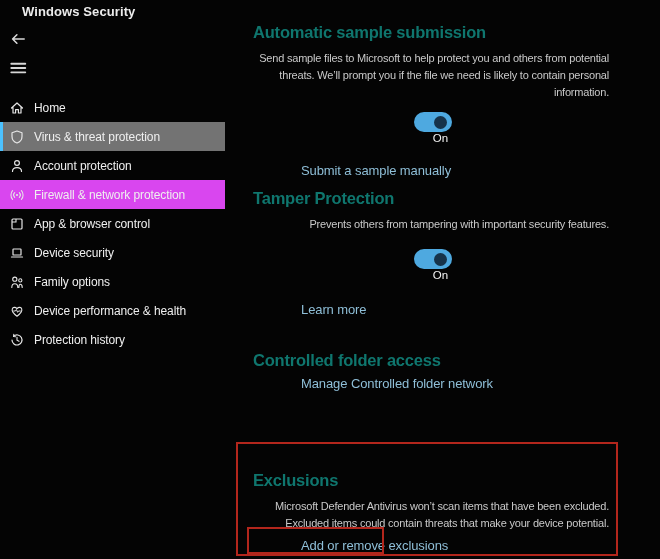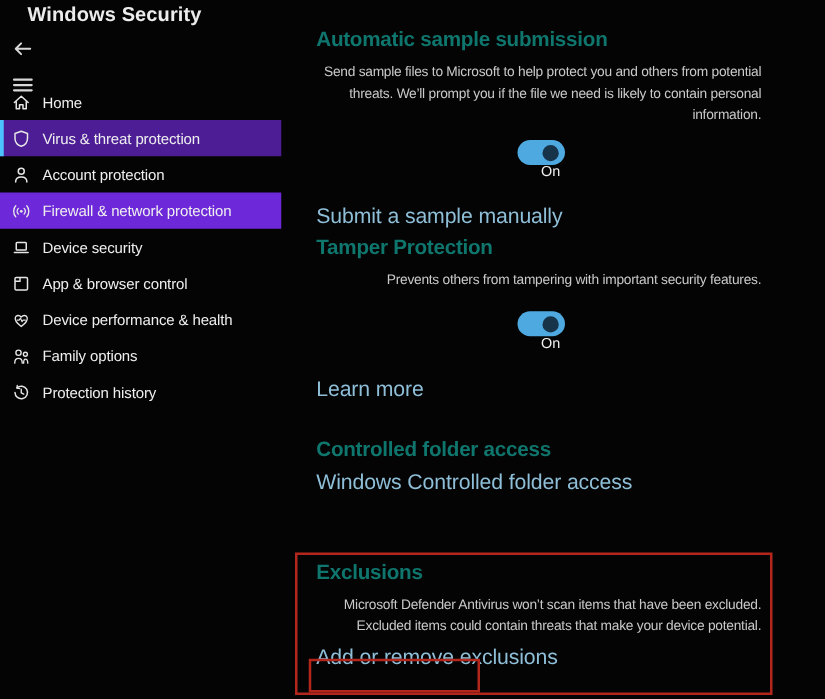--- a/index.html
+++ b/index.html
@@ -7,63 +7,63 @@
   body {
     background:#040404;
     font-family:"Liberation Sans","DejaVu Sans",sans-serif;
     color:#f0f0f0;
     position:relative;
     overflow:hidden;
   }
   
   .app-title {
     position:absolute; left:22px; top:4px;
-    font-size:16px; font-weight:600; color:#ececec; letter-spacing:0.1px;
+    font-size:13px; font-weight:600; color:#ececec; letter-spacing:0.1px;
   }
   .icon-btn { position:absolute; left:9px; width:20px; height:20px; cursor:pointer; }
   .back-btn { top:30px; }
   .menu-btn { top:59px; }
   .icon-btn svg { width:18px; height:18px; }
-  .nav { position:absolute; left:0; top:67px; width:225px;text-align:center; }
+  .nav { position:absolute; left:0; top:93px; width:225px;text-align:center; }
   .nav-item {
     position:relative; height:29px; width:225px;
     display:flex; align-items:center; cursor:pointer;
   }
   .nav-item .ni-icon { width:16px; height:16px; margin-left:9px; flex:0 0 16px; }
   .nav-item .ni-label { margin-left:9px; font-size:12px; color:#efefef; letter-spacing:-0.1px; white-space:nowrap; }
-  .nav-item.selected { background:#4c1d95; }
+  .nav-item.selected { background:#737373; }
   .nav-item.selected::before {
     content:""; position:absolute; left:0; top:0; bottom:0; width:3px; background:#4cc2ff;
   }
-  .nav-item.hovered { background:#6d28d9; }
+  .nav-item.hovered { background:#d946ef; }
   
   .section { position:absolute; left:253px; width:360px; }
-  .sec-1 { top:22px; } .sec-2 { top:188px; } .sec-3 { top:350px; } .sec-4 { top:448px; }
+  .sec-1 { top:22px; } .sec-2 { top:188px; } .sec-3 { top:350px; } .sec-4 { top:470px; }
   .section h2 {
     font-size:16.5px; font-weight:700; color:#0f766e; letter-spacing:-0.2px; line-height:20px;
   }
   .section p {
     margin-top:8px; width:356px;
     font-size:11px; line-height:17px; color:#c9c9c9; letter-spacing:-0.2px;text-align:right;
   }
   .toggle-row { display:flex; align-items:center;flex-direction:column; }
   .sec-1 .toggle-row { margin-top:11px; }
   .sec-2 .toggle-row { margin-top:16px; }
   .toggle {
     width:38px; height:20px; border-radius:10px; background:#4ea9e0;
     position:relative; cursor:pointer;
   }
   .toggle .knob {
     position:absolute; top:3.5px; right:5px; width:13px; height:13px;
     border-radius:50%; background:#16334a;
   }
   .toggle-label { margin-left:15px; font-size:11.5px; color:#f2f2f2; }
   .setting-link {
-    display:inline-block; font-size:17px; color:#8fbfd8; text-decoration:none;
-    letter-spacing:-0.1px; cursor:pointer;
+    display:inline-block; font-size:13px; color:#8fbfd8; text-decoration:none;
+    letter-spacing:-0.1px; cursor:pointer;margin-left:48px;
   }
   .sec-1 .setting-link { margin-top:19px; }
   .sec-2 .setting-link { margin-top:21px; }
   .sec-3 .setting-link { margin-top:6px; }
   .sec-4 .setting-link { margin-top:6px; }
   
   .anno { position:absolute; border:2px solid #b3261c; pointer-events:none; }
   .anno-outer { left:236px; top:442px; width:382px; height:114px; }
   .anno-inner { left:247px; top:527px; width:137px; height:27px; }
   svg { display:block; }
@@ -107,46 +107,46 @@
   </div>
   <div class="nav-item hovered">
     <svg class="ni-icon" viewBox="0 0 16 16">
       <circle cx="8" cy="8" r="1.1" fill="#e6e6e6"></circle>
       <path d="M5.7 5.7 C4.4 7 4.4 9 5.7 10.3 M10.3 5.7 C11.6 7 11.6 9 10.3 10.3 M3.6 3.6 C1.4 5.9 1.4 10.1 3.6 12.4 M12.4 3.6 C14.6 5.9 14.6 10.1 12.4 12.4" fill="none" stroke="#e6e6e6" stroke-width="1.1" stroke-linecap="round"></path>
     </svg>
     <span class="ni-label">Firewall &amp; network protection</span>
   </div>
   <div class="nav-item">
     <svg class="ni-icon" viewBox="0 0 16 16">
-      <rect x="4" y="4" width="8" height="6" rx="0.6" fill="none" stroke="#e6e6e6" stroke-width="1.2"></rect>
-      <path d="M2.5 12 H13.5" fill="none" stroke="#e6e6e6" stroke-width="1.2" stroke-linecap="round"></path>
-    </svg>
-    <span class="ni-label">Device security</span>
-  </div>
-  <div class="nav-item">
-    <svg class="ni-icon" viewBox="0 0 16 16">
       <rect x="3" y="3" width="10" height="10" rx="1" fill="none" stroke="#e6e6e6" stroke-width="1.2"></rect>
       <path d="M3 6 H7 V3" fill="none" stroke="#e6e6e6" stroke-width="1.1"></path>
     </svg>
     <span class="ni-label">App &amp; browser control</span>
   </div>
   <div class="nav-item">
     <svg class="ni-icon" viewBox="0 0 16 16">
-      <path d="M8 13.2 C4.2 10.4 2.6 8 3.3 5.9 C3.9 4.2 6.2 3.7 8 5.6 C9.8 3.7 12.1 4.2 12.7 5.9 C13.4 8 11.8 10.4 8 13.2 Z" fill="none" stroke="#e6e6e6" stroke-width="1.1" stroke-linejoin="round"></path>
-      <path d="M4.7 8 H6.4 L7.4 6.5 L8.6 9.3 L9.5 8 H11.3" fill="none" stroke="#e6e6e6" stroke-width="1" stroke-linecap="round" stroke-linejoin="round"></path>
+      <rect x="4" y="4" width="8" height="6" rx="0.6" fill="none" stroke="#e6e6e6" stroke-width="1.2"></rect>
+      <path d="M2.5 12 H13.5" fill="none" stroke="#e6e6e6" stroke-width="1.2" stroke-linecap="round"></path>
     </svg>
-    <span class="ni-label">Device performance &amp; health</span>
+    <span class="ni-label">Device security</span>
   </div>
   <div class="nav-item">
     <svg class="ni-icon" viewBox="0 0 16 16">
       <circle cx="5.8" cy="5.2" r="2.1" fill="none" stroke="#e6e6e6" stroke-width="1.1"></circle>
       <circle cx="11.3" cy="6.4" r="1.6" fill="none" stroke="#e6e6e6" stroke-width="1.1"></circle>
       <path d="M2.8 13.5 C2.8 10.8 4.2 9.7 5.8 9.7 C7.4 9.7 8.8 10.8 8.8 13.5 M9.9 13.5 C9.9 11.3 10.5 10.3 11.3 10.3 C12.1 10.3 13.2 11.3 13.2 13.5" fill="none" stroke="#e6e6e6" stroke-width="1.1" stroke-linecap="round"></path>
     </svg>
     <span class="ni-label">Family options</span>
+  </div>
+  <div class="nav-item">
+    <svg class="ni-icon" viewBox="0 0 16 16">
+      <path d="M8 13.2 C4.2 10.4 2.6 8 3.3 5.9 C3.9 4.2 6.2 3.7 8 5.6 C9.8 3.7 12.1 4.2 12.7 5.9 C13.4 8 11.8 10.4 8 13.2 Z" fill="none" stroke="#e6e6e6" stroke-width="1.1" stroke-linejoin="round"></path>
+      <path d="M4.7 8 H6.4 L7.4 6.5 L8.6 9.3 L9.5 8 H11.3" fill="none" stroke="#e6e6e6" stroke-width="1" stroke-linecap="round" stroke-linejoin="round"></path>
+    </svg>
+    <span class="ni-label">Device performance &amp; health</span>
   </div>
   <div class="nav-item">
     <svg class="ni-icon" viewBox="0 0 16 16">
       <path d="M3 8 A5 5 0 1 0 4.6 4.3" fill="none" stroke="#e6e6e6" stroke-width="1.2" stroke-linecap="round"></path>
       <path d="M4.8 2.4 L4.6 4.5 L6.7 4.8" fill="none" stroke="#e6e6e6" stroke-width="1.1" stroke-linecap="round" stroke-linejoin="round"></path>
       <path d="M8 5.3 V8.2 L10 9.3" fill="none" stroke="#e6e6e6" stroke-width="1.1" stroke-linecap="round"></path>
     </svg>
     <span class="ni-label">Protection history</span>
   </div>
 </nav>
@@ -170,21 +170,21 @@
     <div class="toggle on">
       <div class="knob"></div>
     </div>
     <span class="toggle-label">On</span>
   </div>
   <a class="setting-link">Learn more</a>
 </section>
 
 <section class="section sec-3">
   <h2>Controlled folder access</h2>
-  <a class="setting-link">Windows Controlled folder access</a>
+  <a class="setting-link">Manage Controlled folder network</a>
 </section>
 
 <section class="section sec-4">
   <h2>Exclusions</h2>
   <p>Microsoft Defender Antivirus won’t scan items that have been excluded. Excluded items could contain threats that make your device potential.</p>
   <a class="setting-link">Add or remove exclusions</a>
 </section>
 
 <div class="anno anno-outer"></div>
 <div class="anno anno-inner"></div>

